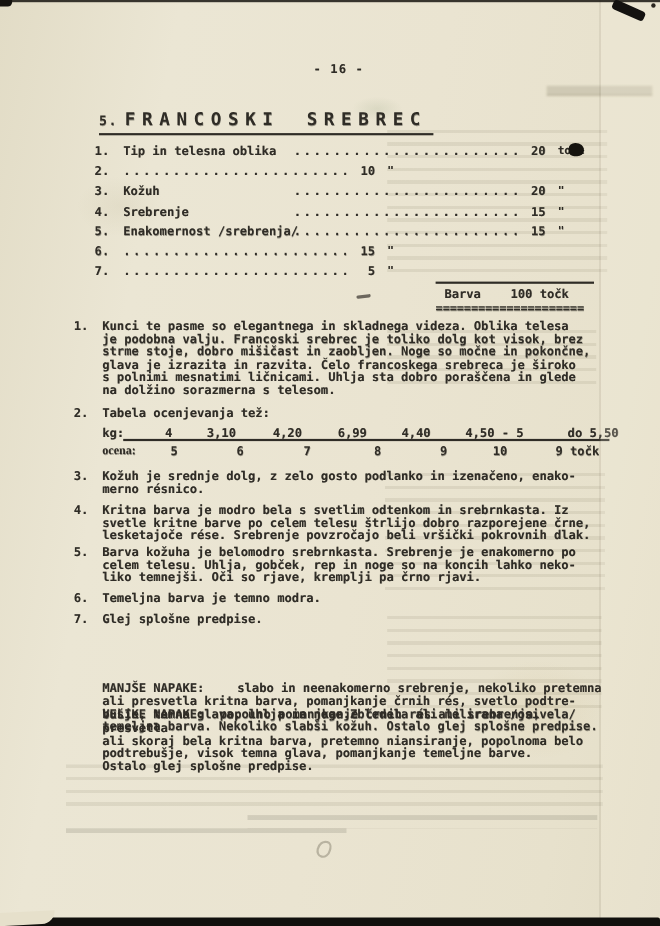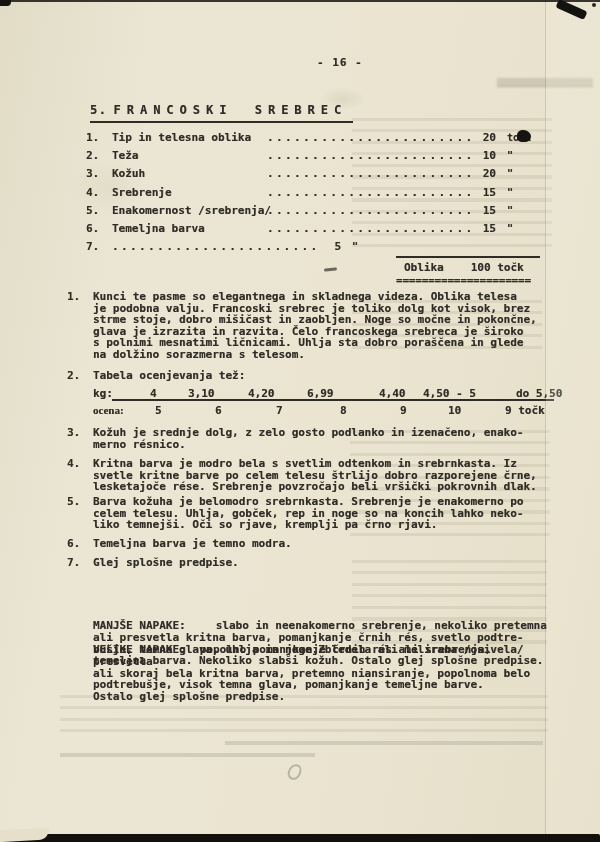--- a/index.html
+++ b/index.html
@@ -11,24 +11,24 @@
     background:linear-gradient(100deg,#e2dcc6 0%,#ebe6d4 22%,#eae4d1 55%,#e7e1cc 85%,#e3ddc7 100%);
     font-family:"DejaVu Sans Mono","Liberation Mono",monospace;
     font-weight:700;
     color:#2f2c26;
   }
   .page *{box-sizing:border-box;}
   .abs{position:absolute;}
   .ink{color:#2f2c26;text-shadow:0.3px 0.3px 0 rgba(47,44,38,0.45);}
 
   
-  .pagenum{left:317px;top:56px;font-size:11px;letter-spacing:1px;}
+  .pagenum{left:285px;top:56px;font-size:11px;letter-spacing:1px;}
   .heading{left:90px;top:99px;border-bottom:2px solid #2f2c26;padding:0 6px 3px 0;white-space:nowrap;}
   .heading .pfx{font-size:12px;letter-spacing:1.5px;margin-right:6px;}
-  .heading .ttl{font-size:12px;letter-spacing:6px;word-spacing:9px;}
+  .heading .ttl{font-size:16px;letter-spacing:6px;word-spacing:9px;}
 
   .scores{left:86px;top:129px;width:460px;}
   .srow{display:flex;height:18.2px;line-height:18.2px;font-size:11px;}
   .srow .num{width:26px;flex:none;}
   .srow .lbl{width:155px;flex:none;white-space:nowrap;}
   .srow .dots{width:203px;flex:none;overflow:hidden;white-space:nowrap;letter-spacing:2.4px;}
   .srow .pts{width:26px;flex:none;text-align:right;}
   .srow .unit{margin-left:11px;flex:none;font-size:10px;}
 
   .total-rule{left:396px;top:256px;width:144px;border-top:2px solid #2f2c26;}
@@ -96,21 +96,20 @@
   <div class="abs scores ink">
     <div class="srow">
       <span class="num">1.</span>
         <span class="lbl">Tip in telesna oblika</span>
         <span class="dots">........................</span>
         <span class="pts">20</span>
         <span class="unit">točk</span>
     </div>
     <div class="srow">
       <span class="num">2.</span>
-        <span class="lbl">Teža</span>
         <span class="dots">........................</span>
         <span class="pts">10</span>
         <span class="unit">"</span>
     </div>
     <div class="srow">
       <span class="num">3.</span>
         <span class="lbl">Kožuh</span>
         <span class="dots">........................</span>
         <span class="pts">20</span>
         <span class="unit">"</span>
@@ -124,37 +123,36 @@
     </div>
     <div class="srow">
       <span class="num">5.</span>
         <span class="lbl">Enakomernost /srebrenja/</span>
         <span class="dots">........................</span>
         <span class="pts">15</span>
         <span class="unit">"</span>
     </div>
     <div class="srow">
       <span class="num">6.</span>
-        <span class="lbl">Temeljna barva</span>
         <span class="dots">........................</span>
         <span class="pts">15</span>
         <span class="unit">"</span>
     </div>
     <div class="srow">
       <span class="num">7.</span>
         <span class="dots">........................</span>
         <span class="pts">5</span>
         <span class="unit">"</span>
     </div>
   </div>
 
   <div class="abs total-rule"></div>
   <div class="abs dash-skupaj"></div>
   <div class="abs total-line ink">
-    <span>Oblika</span><span class="tv">100 točk</span>
+    <span>Barva</span><span class="tv">100 točk</span>
   </div>
   <div class="abs total-eq ink">=====================</div>
 
   <div class="abs section ink" style="left:67px;top:291px;">
     <span class="num">1.</span>
     <div class="txt">Kunci te pasme so elegantnega in skladnega videza. Oblika telesa
 je podobna valju. Francoski srebrec je toliko dolg kot visok, brez
 strme stoje, dobro mišičast in zaobljen. Noge so močne in pokončne,
 glava je izrazita in razvita. Čelo francoskega srebreca je široko
 s polnimi mesnatimi ličnicami. Uhlja sta dobro poraščena in glede
@@ -167,21 +165,21 @@
   </div>
 
   <div class="abs wt-label ink" style="left:93px;top:387px;">kg:</div>
   <div class="abs wt-line"></div>
   <div class="abs wt-label ink" style="left:93px;top:404px;font-family:Liberation Serif, serif;">ocena:</div>
 
   <div class="abs wt-cell ink" style="left:150px;top:387px;">4</div>
   <div class="abs wt-cell ink" style="left:188px;top:387px;">3,10</div>
   <div class="abs wt-cell ink" style="left:248px;top:387px;">4,20</div>
   <div class="abs wt-cell ink" style="left:307px;top:387px;">6,99</div>
-  <div class="abs wt-cell ink" style="left:379px;top:387px;">4,40</div>
+  <div class="abs wt-cell ink" style="left:365px;top:387px;">4,40</div>
   <div class="abs wt-cell ink" style="left:423px;top:387px;">4,50 - 5</div>
   <div class="abs wt-cell ink" style="left:496px;top:387px;margin-left:20px;">do 5,50</div>
 
   <div class="abs wt-cell ink" style="left:155px;top:404px;">5</div>
   <div class="abs wt-cell ink" style="left:215px;top:404px;">6</div>
   <div class="abs wt-cell ink" style="left:276px;top:404px;">7</div>
   <div class="abs wt-cell ink" style="left:340px;top:404px;">8</div>
   <div class="abs wt-cell ink" style="left:400px;top:404px;">9</div>
   <div class="abs wt-cell ink" style="left:448px;top:404px;">10</div>
   <div class="abs wt-cell ink" style="left:505px;top:404px;">9 točk</div>

